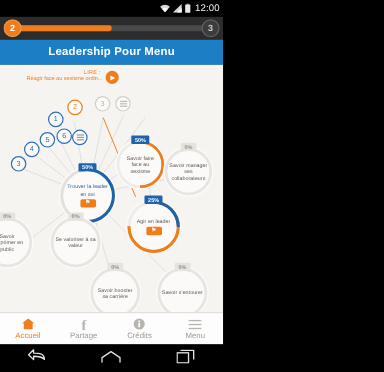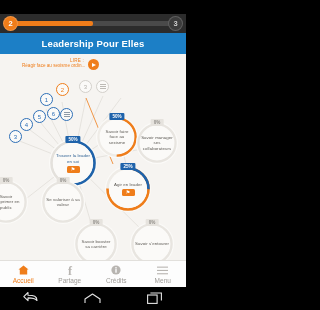--- a/index.html
+++ b/index.html
@@ -143,31 +143,52 @@
   .navbar {
     position:absolute; top:287px; left:0; width:186px; height:23px;
     background:#000; display:flex; align-items:center; justify-content:space-around;
   }
 </style>
 </head>
 <body>
 
 <div id="app">
 
+  <div class="statusbar">
+    <span class="sb-icon">
+      <svg width="9" height="8" viewBox="0 0 9 8">
+        <path d="M4.5 7.2 L0.4 2.6 A6 6 0 0 1 8.6 2.6 Z" fill="#d8d8d8"></path>
+        <path d="M4.5 7.2 L2.2 4.6 A3.4 3.4 0 0 1 6.8 4.6 Z" fill="#fff"></path>
+      </svg>
+    </span>
+    <span class="sb-icon">
+      <svg width="8" height="8" viewBox="0 0 8 8">
+        <path d="M0 7.4 L7.4 0.4 L7.4 7.4 Z" fill="#d8d8d8"></path>
+        <path d="M3.4 7.4 L7.4 3.6 L7.4 7.4 Z" fill="#fff"></path>
+      </svg>
+    </span>
+    <span class="sb-icon">
+      <svg width="5" height="8" viewBox="0 0 5 8">
+        <rect x="1.6" y="0" width="1.8" height="0.8" fill="#e8e8e8"></rect>
+        <rect x="0.3" y="0.7" width="4.4" height="7" rx="0.4" fill="#e8e8e8"></rect>
+      </svg>
+    </span>
+    <span class="sb-clock">12:00</span>
+  </div>
 
   <div class="progress-strip">
     <div class="prog-track">
       <div class="prog-fill" id="progFill" style="width: 50%;"></div>
     </div>
     <div class="prog-node start">2</div>
     <div class="prog-node end">3</div>
   </div>
 
   <div class="header">
-    <span class="header-title">Leadership Pour Elles</span>
+    <span class="header-title">Leadership Pour Menu</span>
   </div>
 
   <div class="canvas">
 
     <svg width="186" height="206" viewBox="0 0 186 206">
       <g stroke="#dedbd6" stroke-width="0.7" fill="none">
 
         <path d="M73 108 L46 55"></path>
         <path d="M73 108 L62 48"></path>
         <path d="M73 108 L86 44"></path>

